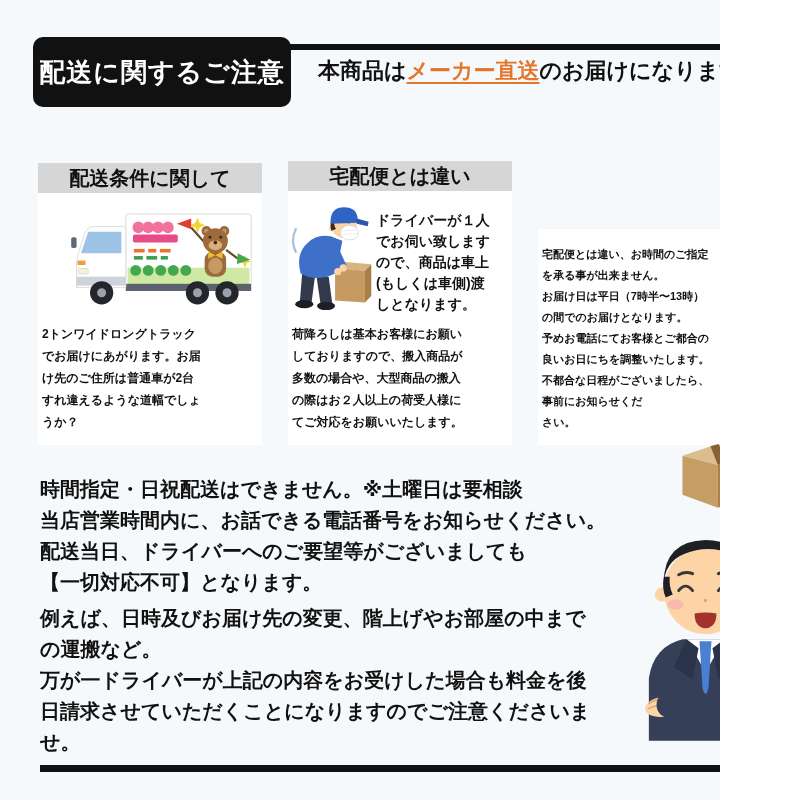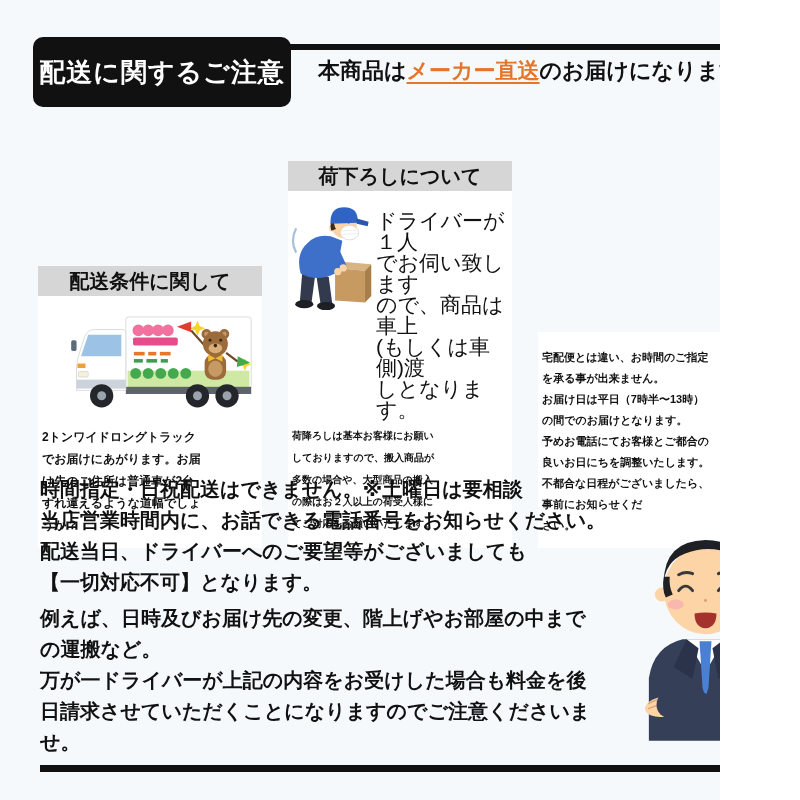--- a/index.html
+++ b/index.html
@@ -18,22 +18,22 @@
   .subtitle .accent{color:#e4762c;text-decoration:underline;text-decoration-thickness:2px;text-underline-offset:4px;}
   
   .columns{position:absolute;left:38px;top:161px;width:724px;display:flex;gap:26px;align-items:flex-end;}
   .col{flex:1;background:#ffffff;padding-bottom:12px;position:relative;}
   .col-header{background:#d6d6d6;height:30px;line-height:30px;text-align:center;font-size:20px;font-weight:700;}
   .truck-wrap{margin:12px auto 0;width:206px;}
   .col-text{font-weight:700;white-space:pre-line;padding:0 4px;margin:0;}
   .col1-text{margin-top:9px;font-size:12px;line-height:22px;}
   .driver-row{display:flex;margin-top:10px;}
   .driver-wrap{width:86px;flex:0 0 86px;}
-  .col2-side-text{margin:9px 0 0 2px;font-size:21px;line-height:21px;font-weight:400;white-space:pre-line;}
-  .col2-text{margin-top:6px;font-size:10px;line-height:22px;font-family:Liberation Mono, monospace;}
+  .col2-side-text{margin:9px 0 0 2px;font-size:14px;line-height:21px;font-weight:700;white-space:pre-line;}
+  .col2-text{margin-top:6px;font-size:12px;line-height:22px;}
   .col3-text{margin-top:15px;font-size:11px;line-height:21px;}
   .parcel-wrap{position:absolute;right:5px;top:208px;width:82px;}
   
   .note{position:absolute;left:40px;width:630px;margin:0;font-weight:700;white-space:pre-line;font-size:20px;line-height:31px;}
   .note1{top:474px;}
   .note2{top:603px;}
   .staff-wrap{position:absolute;left:627px;top:527px;width:157px;}
   .bottom-line{position:absolute;left:40px;top:765px;width:722px;height:7px;background:#111;}
   svg{display:block;width:100%;height:auto;}
 </style>
@@ -114,21 +114,21 @@
         </svg>
       </div>
       <p class="col-text col1-text">2トンワイドロングトラック
 でお届けにあがります。お届
 け先のご住所は普通車が2台
 すれ違えるような道幅でしょ
 うか？</p>
     </section>
 
     <section class="col">
-      <div class="col-header">荷下ろしについて</div>
+      <div class="col-header">宅配便とは違い</div>
       <div class="driver-row">
         <div class="driver-wrap">
           <svg viewBox="0 0 95 128">
             <path d="M9,30 Q2,44 9,57" stroke="#a8c2de" stroke-width="2.5" fill="none"></path>
             <path d="M16,76 L13,112 L26,112 L30,82 Z" fill="#333a4d"></path>
             <path d="M31,80 L36,114 L49,114 L45,84 Z" fill="#333a4d"></path>
             <ellipse cx="18" cy="114" rx="10" ry="4.5" fill="#1d1f24"></ellipse>
             <ellipse cx="42" cy="116" rx="10" ry="4.5" fill="#1d1f24"></ellipse>
             <path d="M52,74 L60,67 L92,70 L85,77 Z" fill="#d8b483"></path>
             <path d="M52,74 L85,77 L85,112 L52,110 Z" fill="#c69a61"></path>

